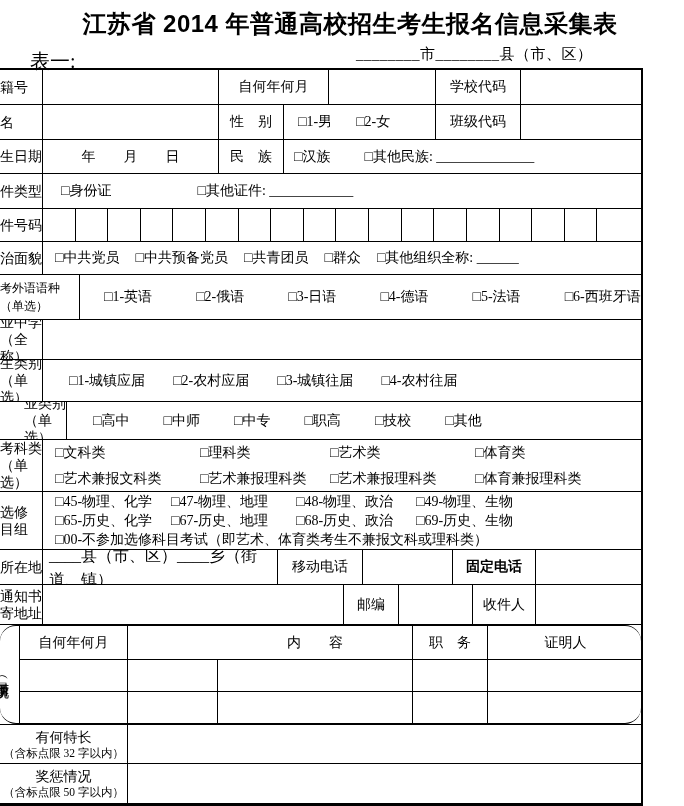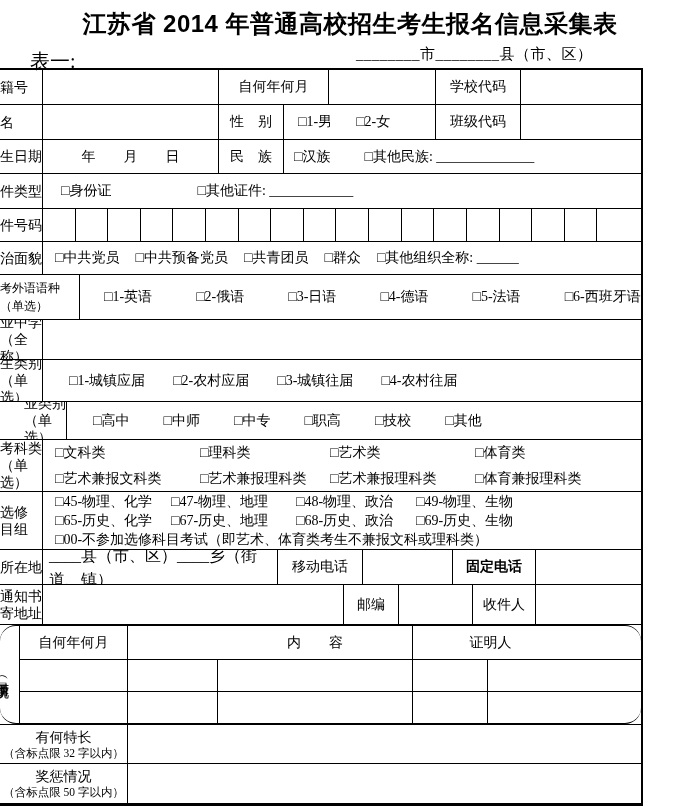--- a/index.html
+++ b/index.html
@@ -262,20 +262,21 @@
 
     <div class="tr h99" style="border-top:1px solid #000;padding:0;">
       <div class="vlabcell">
         <span class="vlab">（最后学历况）</span>
       </div>
       <div class="col" style="width:623px;">
         <div class="subrow h34">
           <div class="td rhead" style="width:108px;flex:none;">自何年何月</div>
           <div class="td rhead" style="width:90px;flex:none;margin-top:36px;">至何年何月</div>
           <div class="td rhead" style="width:195px;flex:none;">内　　容</div>
+          <div class="td rhead" style="width:75px;flex:none;">职　务</div>
           <div class="td rhead" style="width:155px;flex:none;">证明人</div>
         </div>
         <div class="subrow h33">
           <div class="td" style="width:108px;flex:none;"></div>
           <div class="td" style="width:90px;flex:none;"></div>
           <div class="td" style="width:195px;flex:none;"></div>
           <div class="td" style="width:75px;flex:none;"></div>
           <div class="td" style="width:155px;flex:none;"></div>
         </div>
         <div class="subrow h32">

